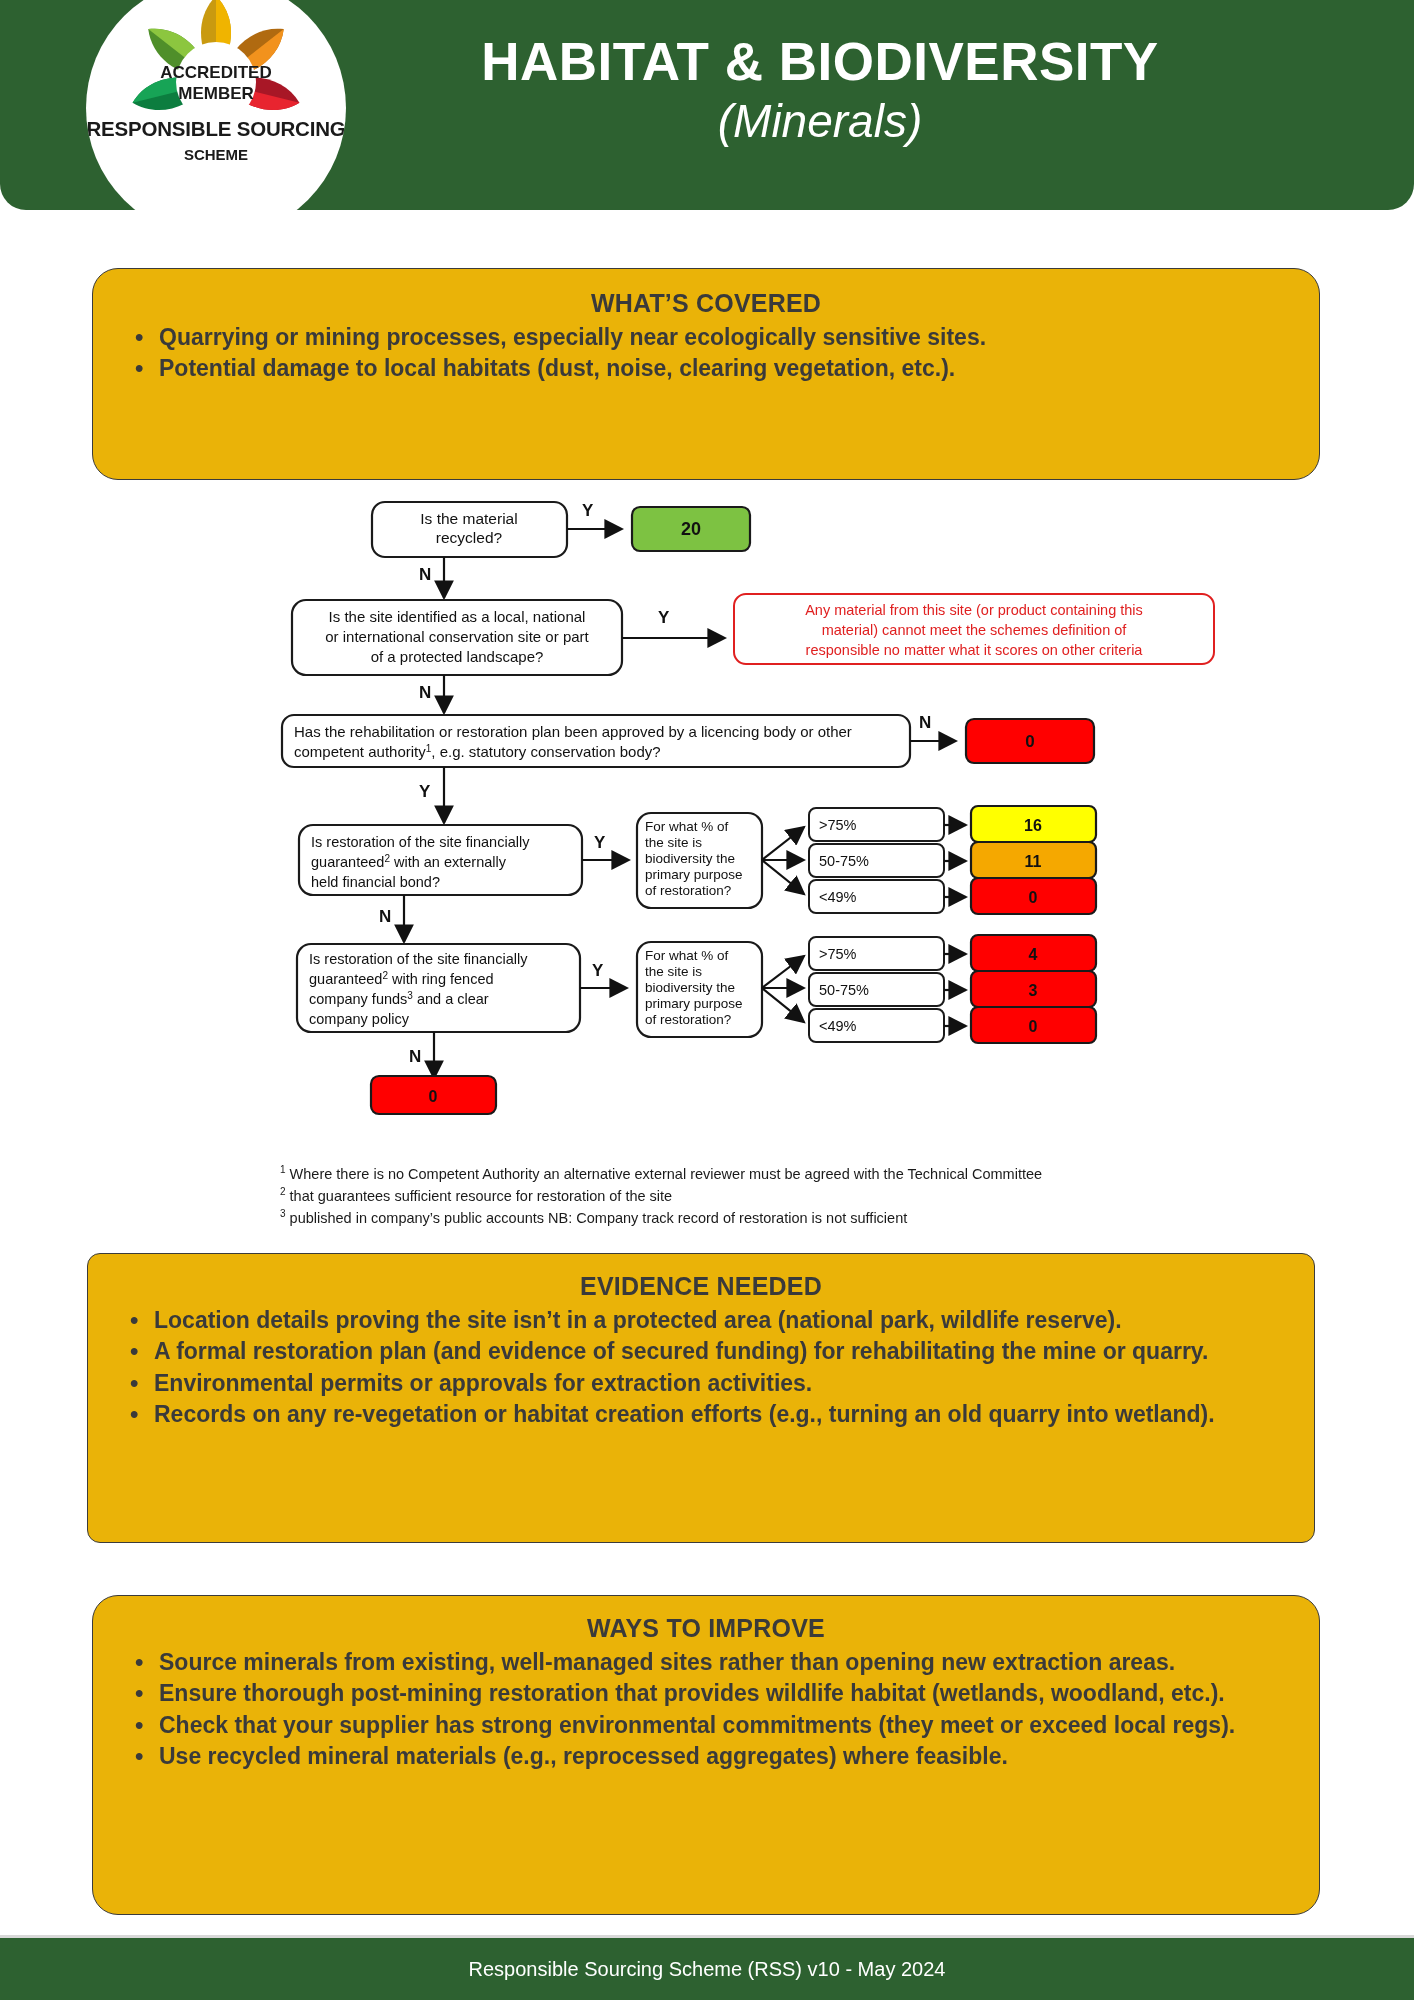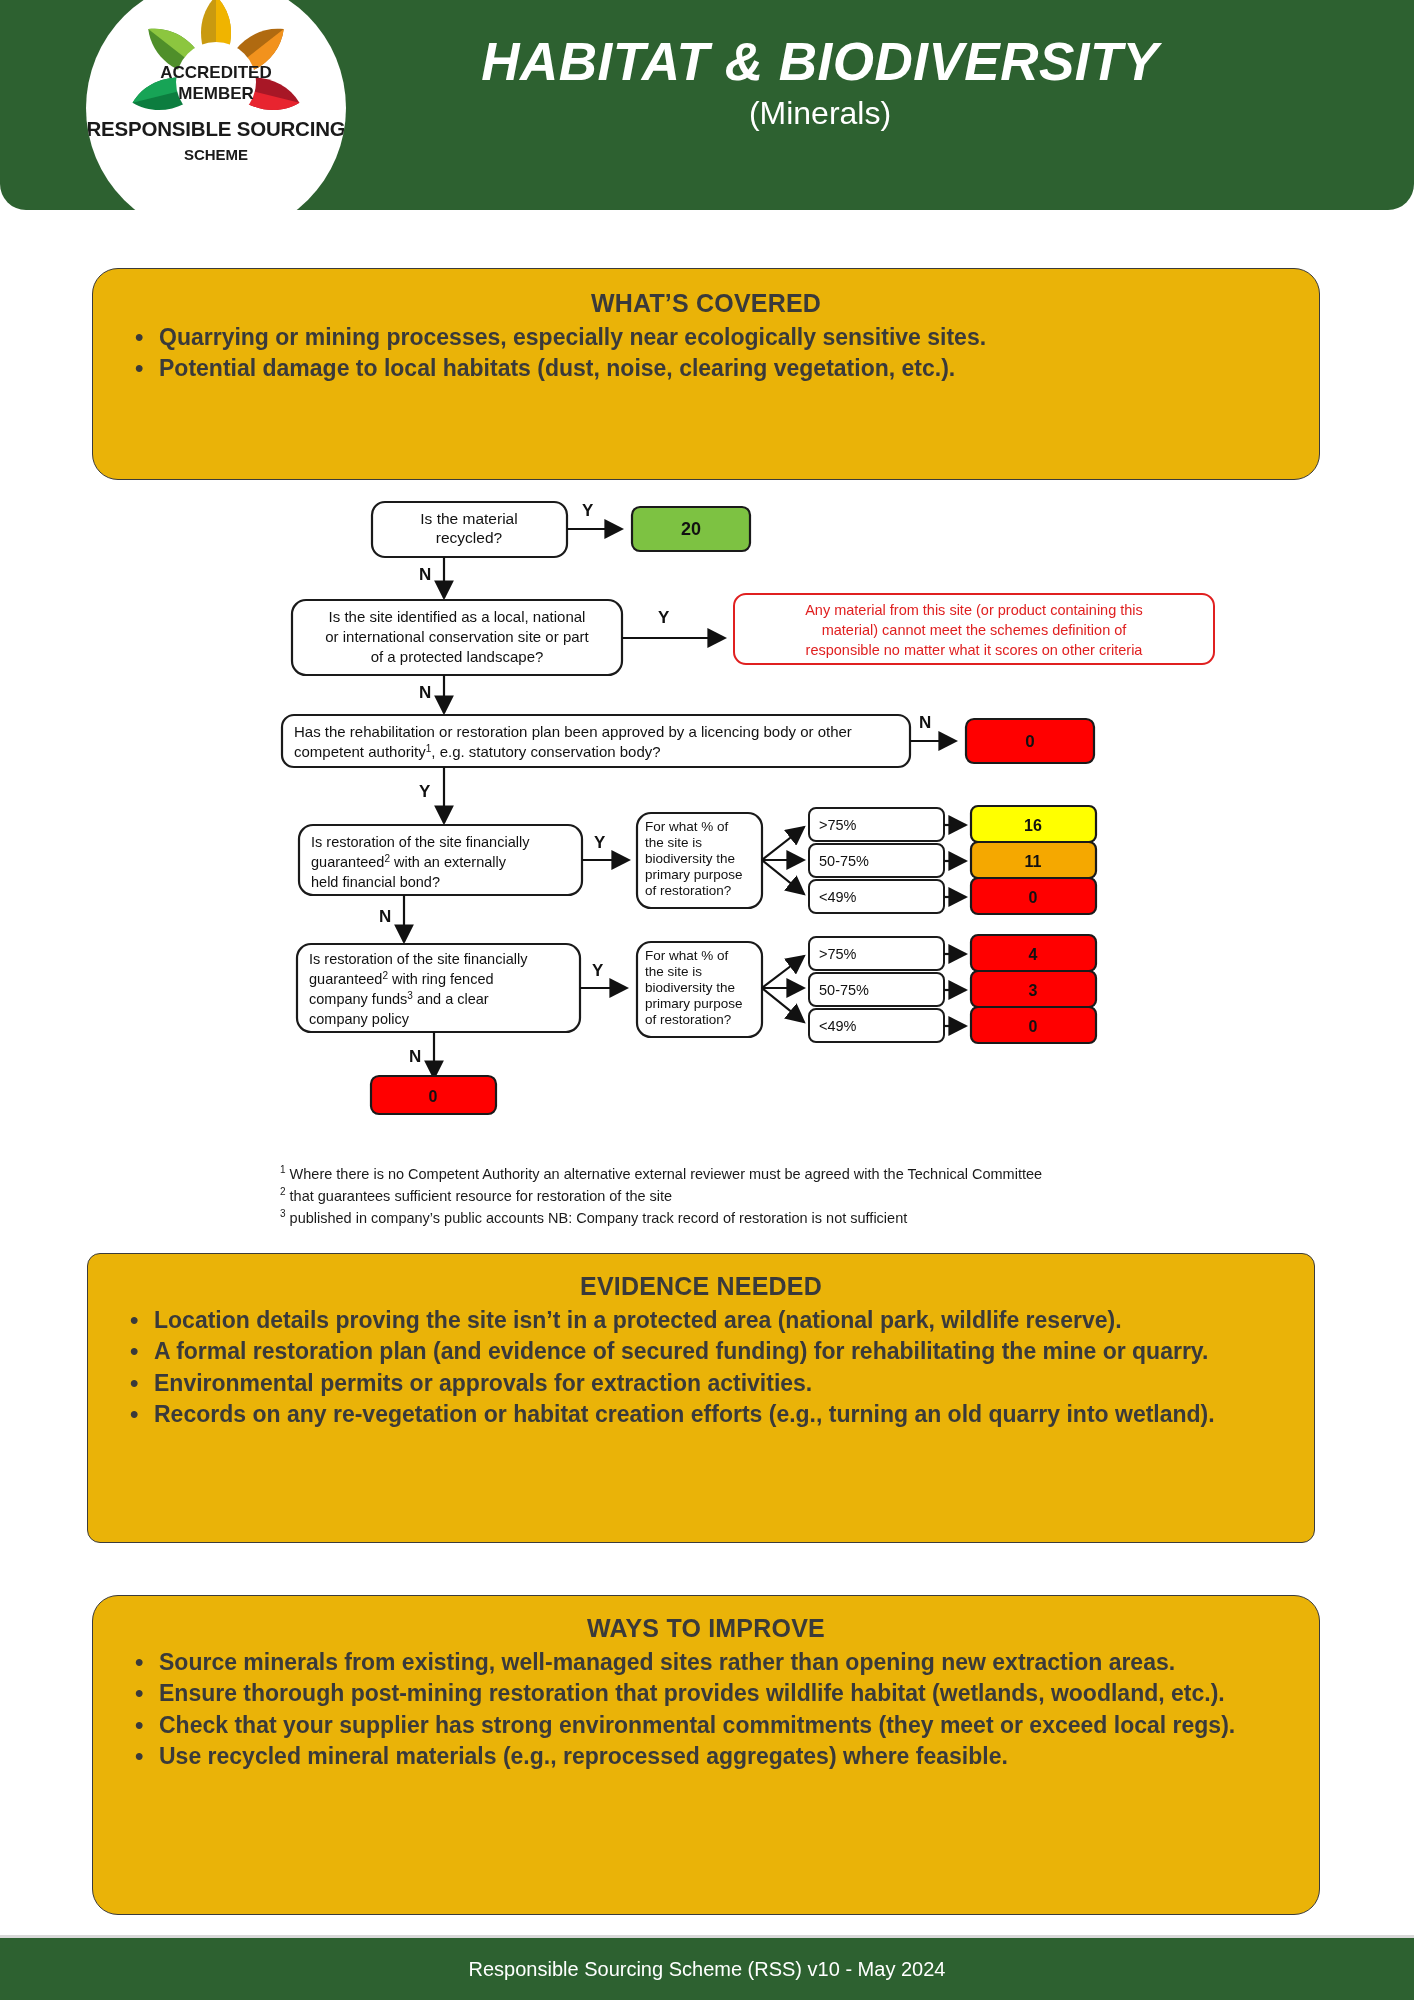--- a/index.html
+++ b/index.html
@@ -16,26 +16,26 @@
   #header {
     position:absolute; left:0; top:0; width:1414px; height:210px;
     background:#2d6130;
     border-bottom-left-radius:26px; border-bottom-right-radius:26px;padding-left:8px;
   }
   #header-title-wrap {
     position:absolute; left:390px; top:34px; width:860px;
     text-align:center; color:#ffffff;
   }
   #header-title {
-    font-size:53px; font-weight:bold; font-style:italic;
+    font-size:53px; font-weight:bold; 
     letter-spacing:0.5px; line-height:1.05;
     white-space:nowrap;
   }
   #header-subtitle {
-    font-size:32px; line-height:1.2; margin-top:4px;
+    font-size:46px; font-style:italic; line-height:1.2; margin-top:4px;
   }
 
   
   #logo {
     position:absolute; left:86px; top:-22px;
     width:260px; height:260px; border-radius:50%;
     background:#ffffff; overflow:hidden;
   }
   #logo svg { position:absolute; left:0; top:0; }
 

